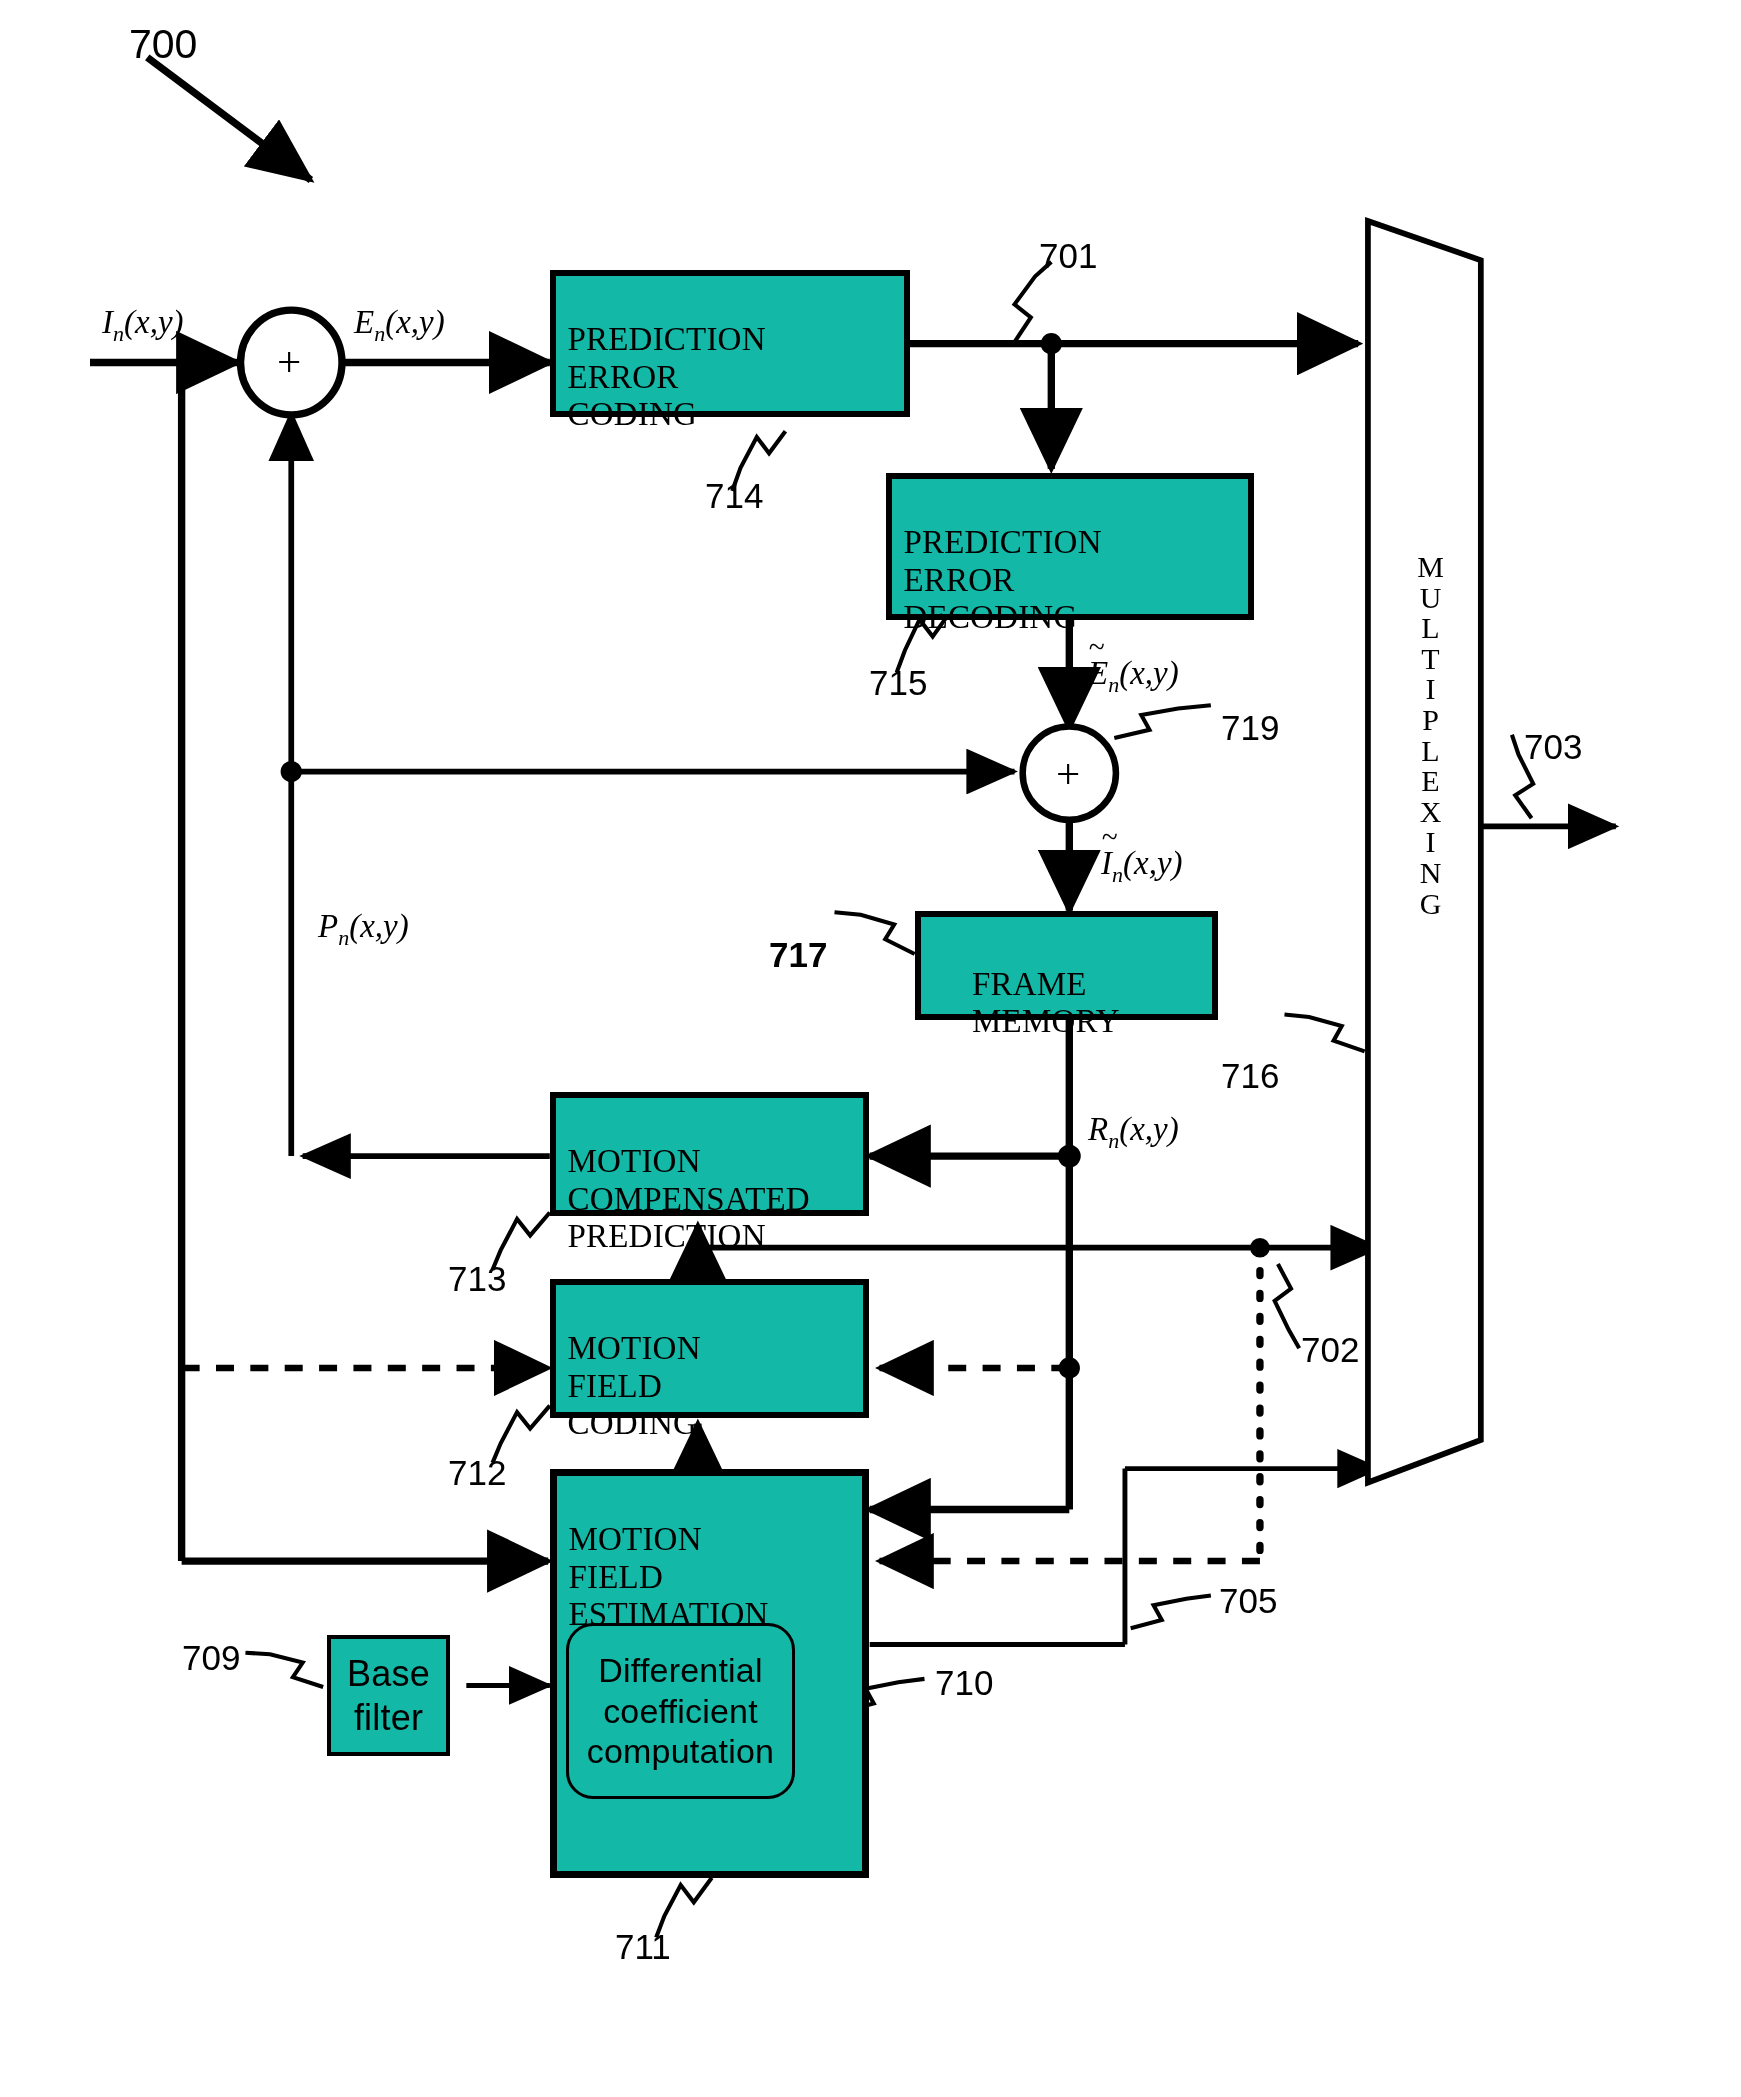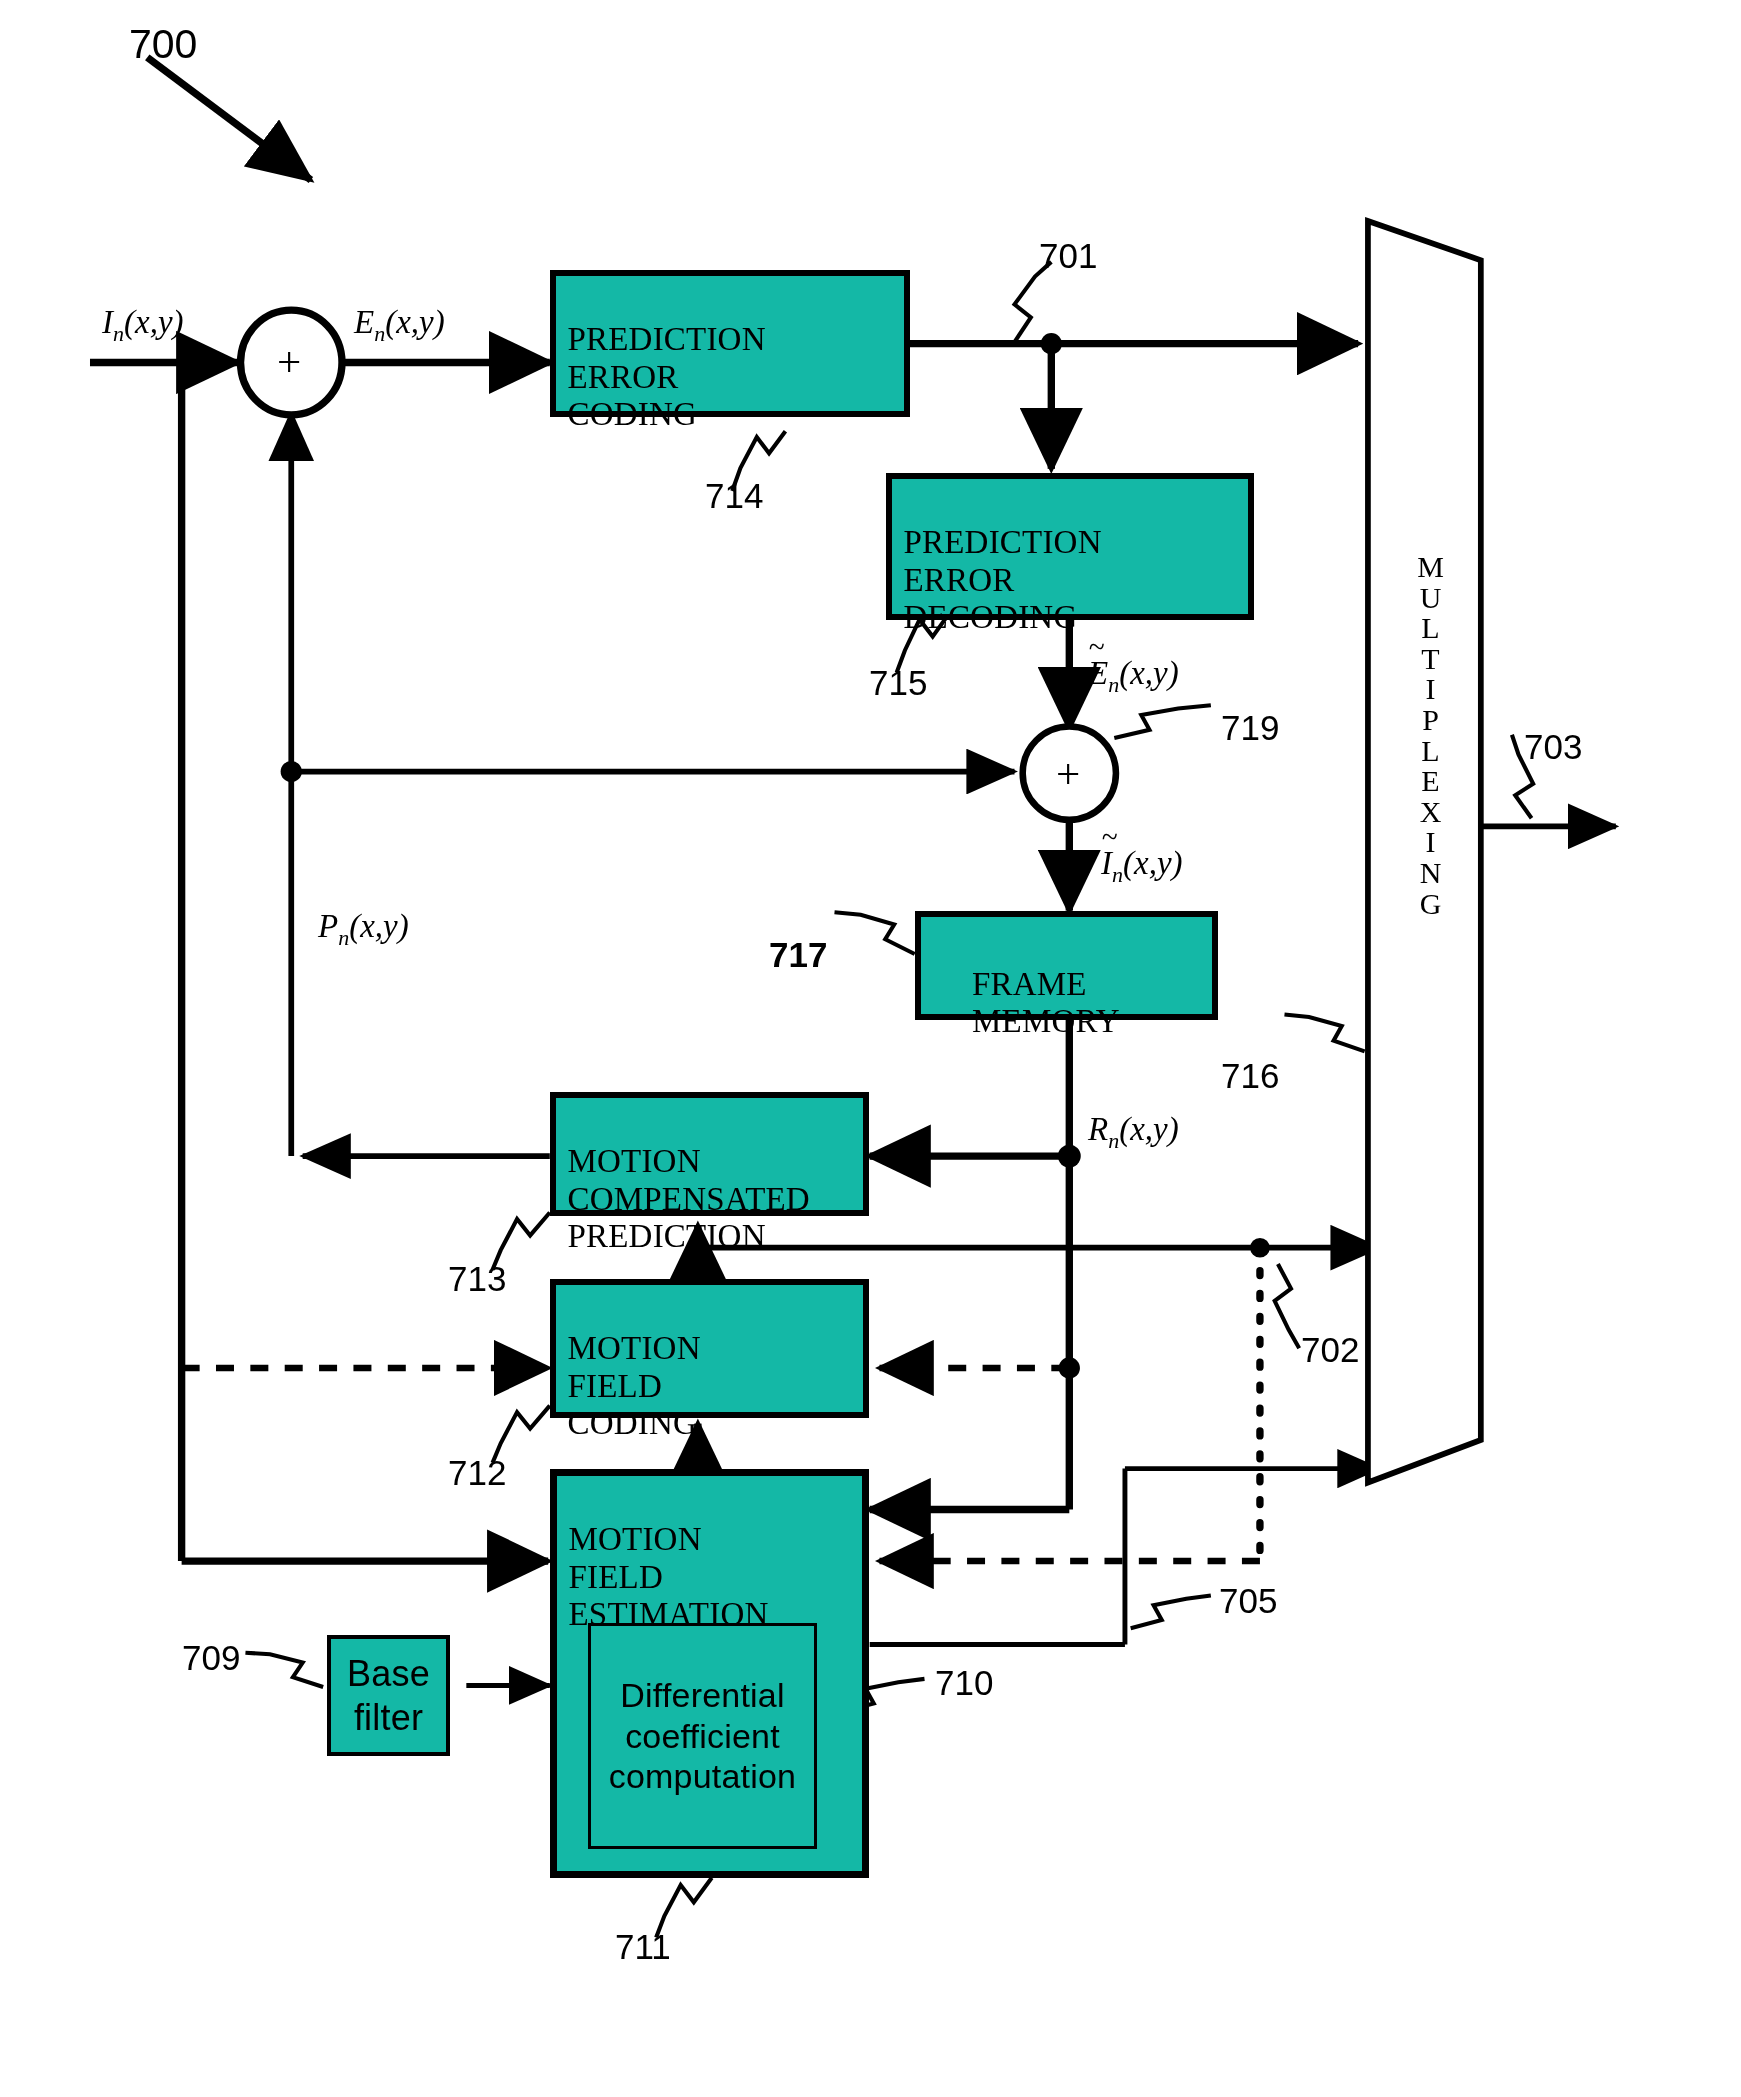--- a/index.html
+++ b/index.html
@@ -312,21 +312,21 @@
 FIELD
 CODING</span>
   </div>
 
   <div class="blk thick" style="left:550px; top:1469px; width:319px; height:409px; border-width:7.4px;">
     <span>MOTION
 FIELD
 ESTIMATION</span>
   </div>
 
-  <div class="blk inner sans" style="left:588px; top:1623px; width:229px; height:226px;">
+  <div class="blk inner sans" style="left:566px; top:1623px; width:229px; height:176px;border-radius:27px;">
     <span style="white-space:pre-line;">Differential
 coefficient
 computation</span>
   </div>
 
   <div class="blk sans" style="left:327px; top:1627px; width:123px; height:121px; border-width:4.1px; font-size:36px;margin-top:8px;">
     <span style="white-space:pre-line;">Base
 filter</span>
   </div>
 

